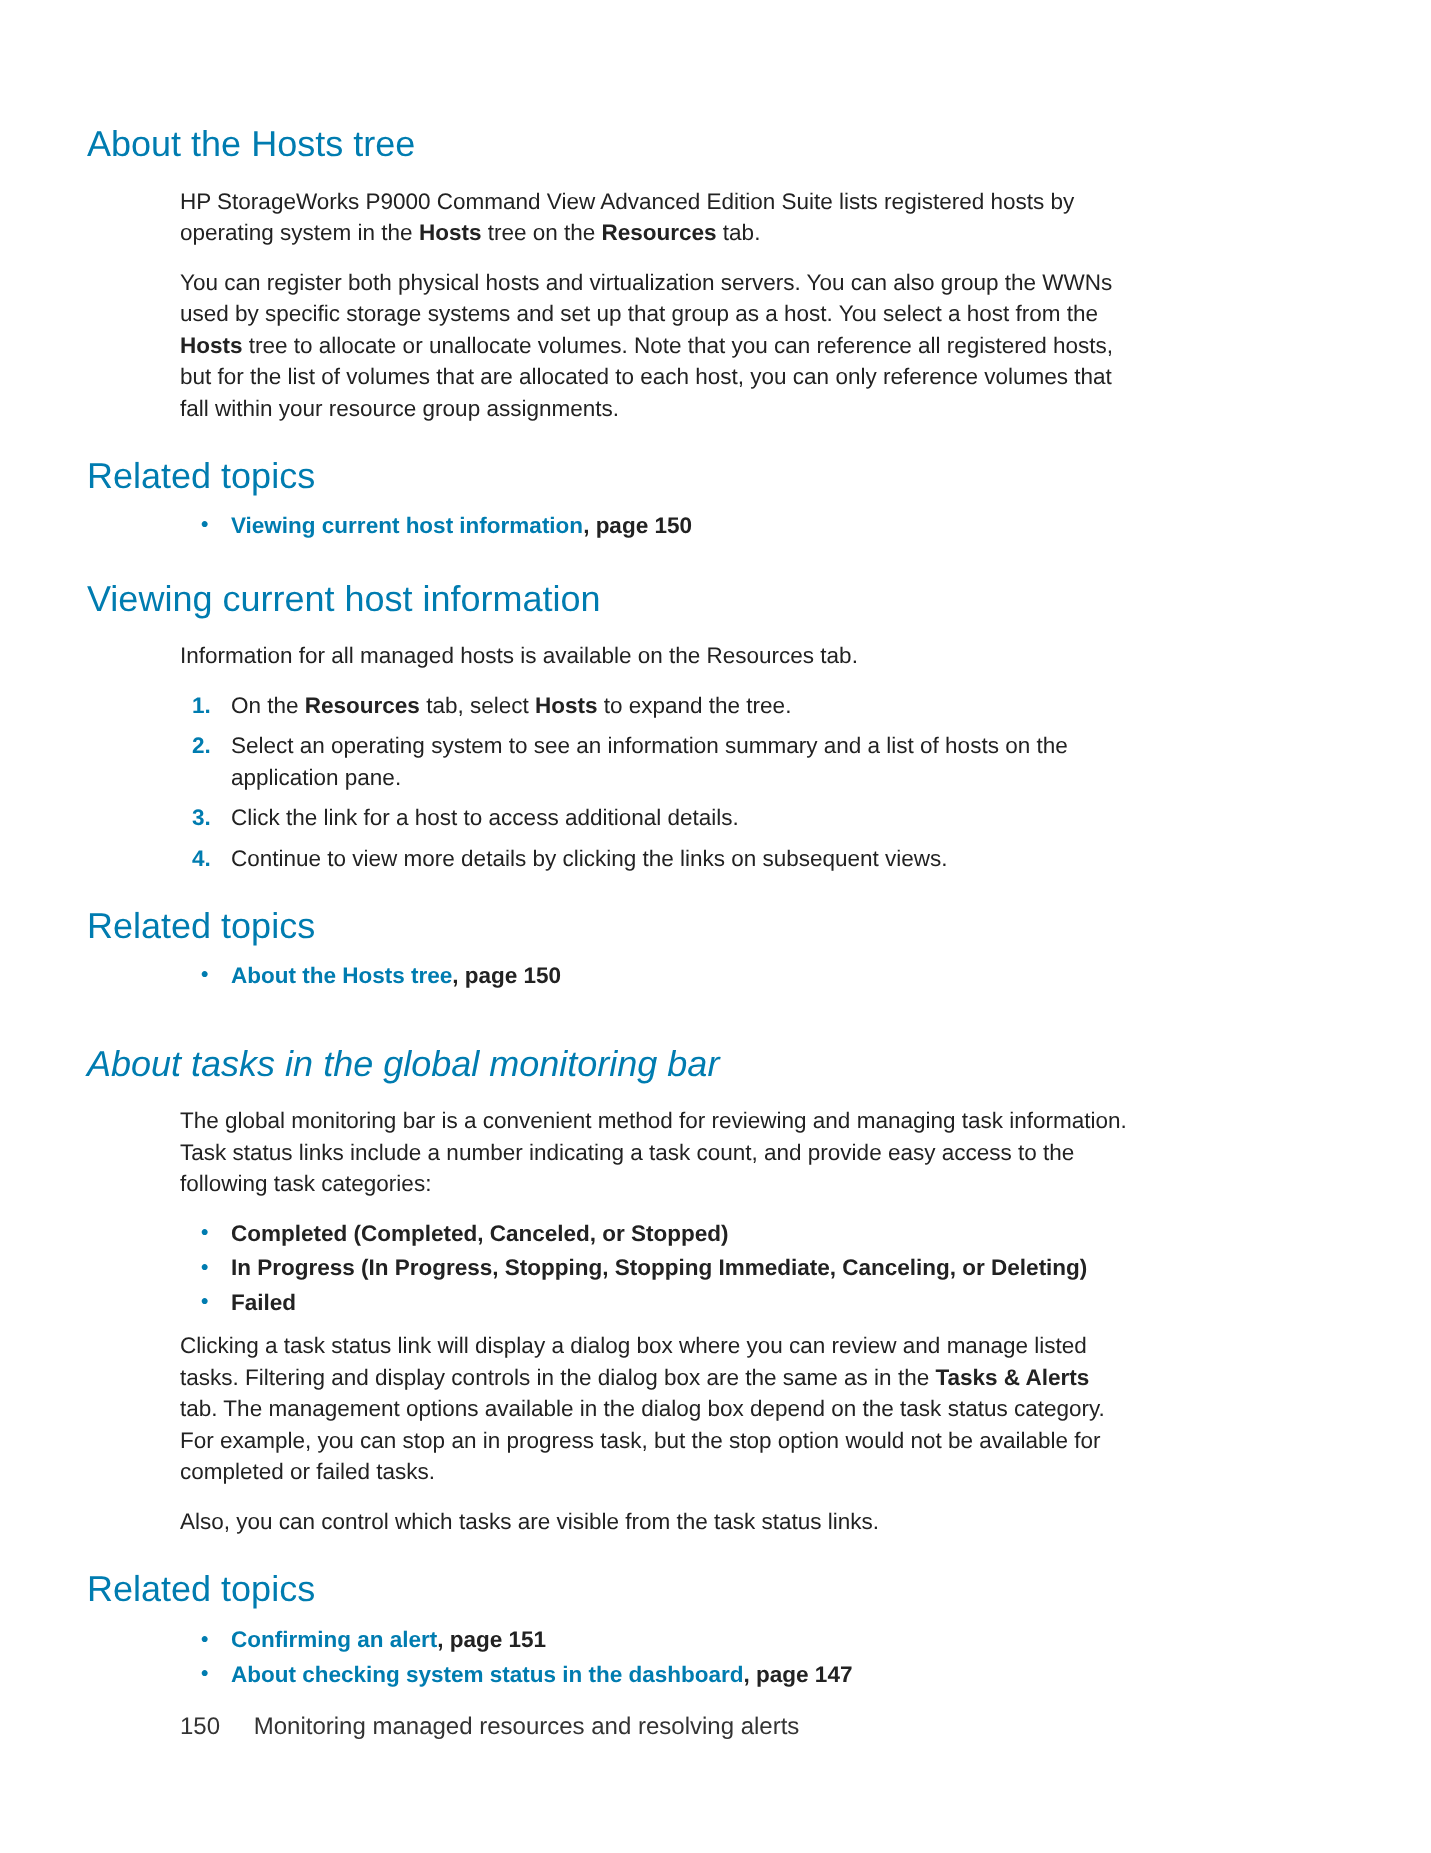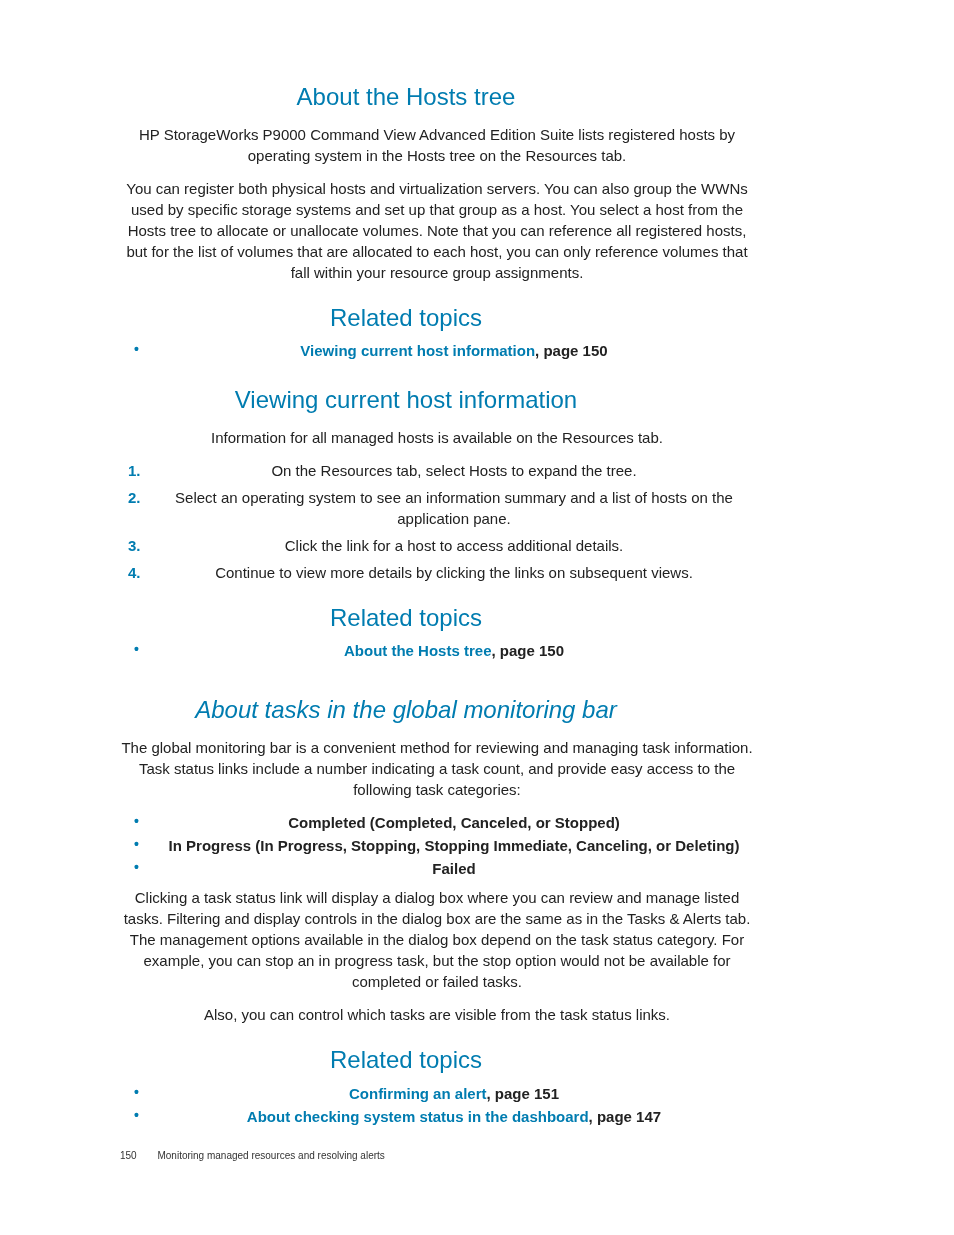--- a/index.html
+++ b/index.html
@@ -10,21 +10,20 @@
     color: #222;
     font-size: 15px;
     line-height: 1.4;
   }
   .page {
     width: 852px;
     height: 1235px;
     position: relative;
     box-sizing: border-box;
     padding: 80px 98px 40px 58px;
-    text-align: center;
   }
   h2.section-title {
     font-family: "Segoe UI Light", "Helvetica Neue", Arial, sans-serif;
     font-weight: 300;
     font-size: 24px;
     color: #007cb0;
     margin: 0 0 10px 0;
   }
   h3.subheading {
     font-family: "Segoe UI Light", "Helvetica Neue", Arial, sans-serif;
@@ -77,27 +76,27 @@
     font-weight: bold;
   }
   a.link {
     color: #007cb0;
     text-decoration: none;
   }
   .footer {
     position: absolute;
     bottom: 72px;
     left: 120px;
-    font-size: 10px;
+    font-size: 16px;
     color: #333;
   }
   .footer .pnum {
     margin-right: 18px;
   }
-  b { font-weight: normal; }
+  b { font-weight: bold; }
 </style>
 </head>
 <body>
 
 <div class="page">
 
   <h2 class="section-title">About the Hosts tree</h2>
   <div class="body-block">
     <p>
       <span>HP StorageWorks P9000 Command View Advanced Edition Suite lists registered hosts by operating system in the </span><b>Hosts</b><span> tree on the </span><b>Resources</b><span> tab.</span>

